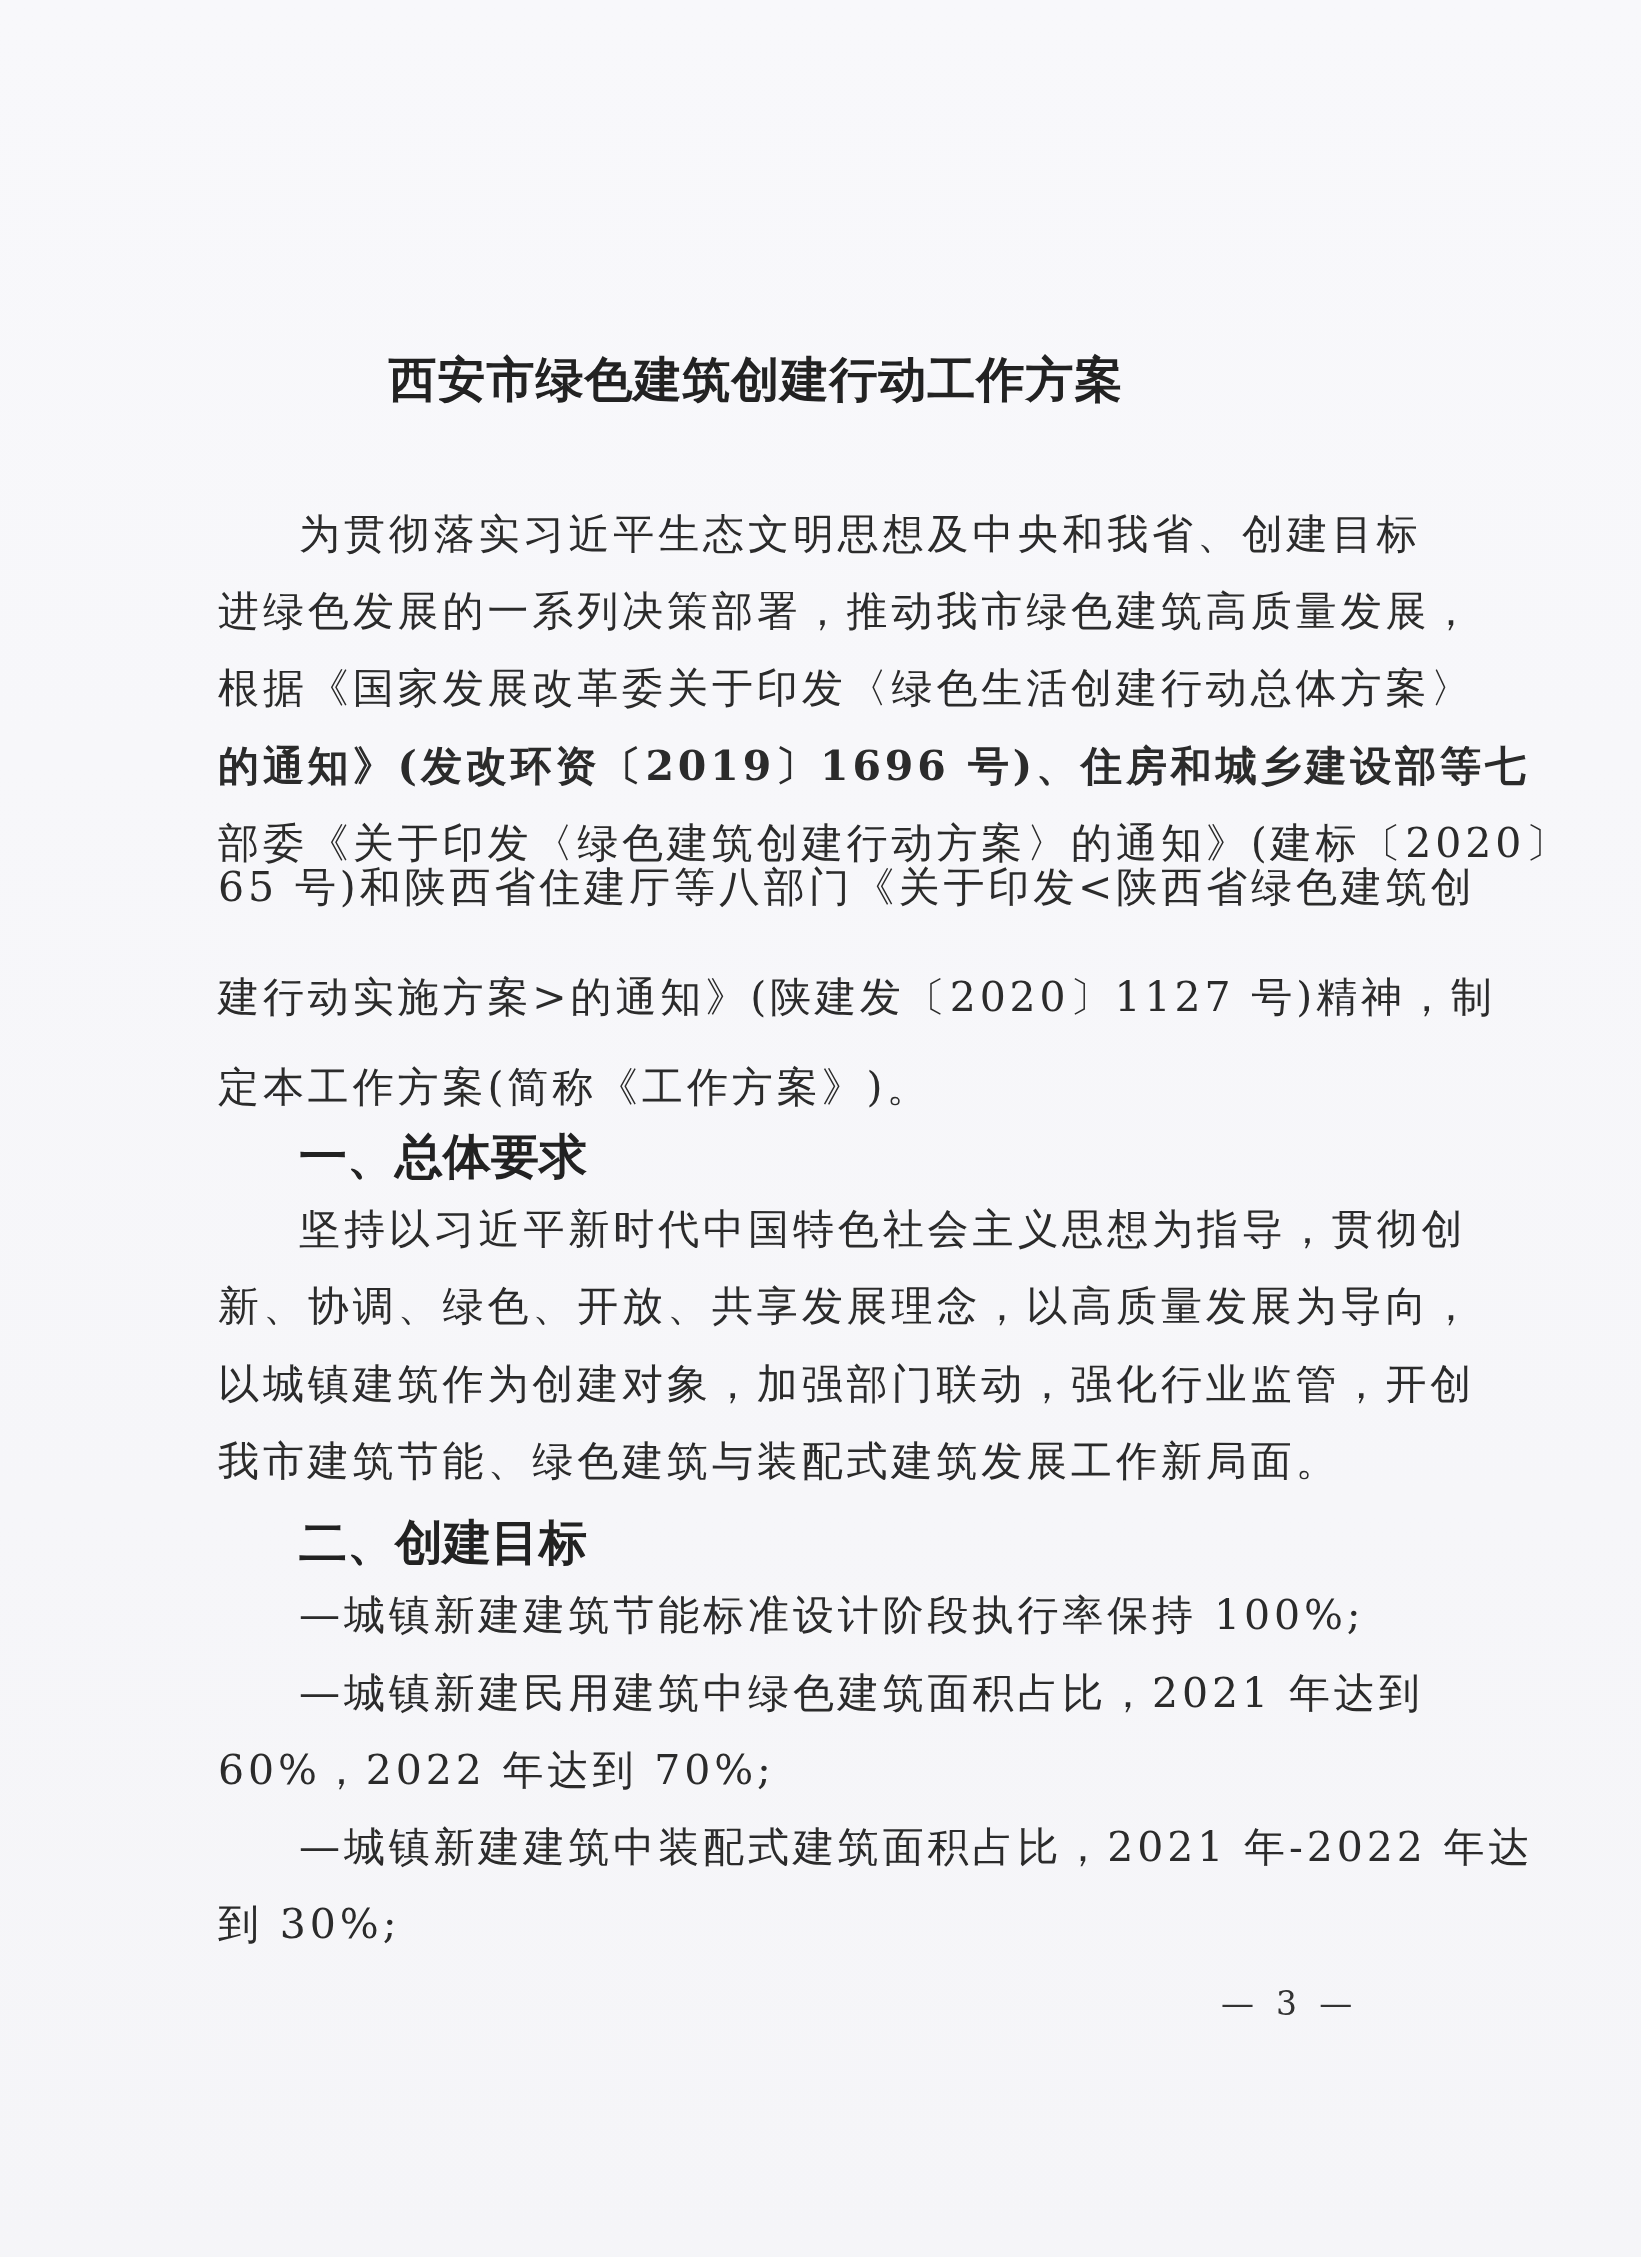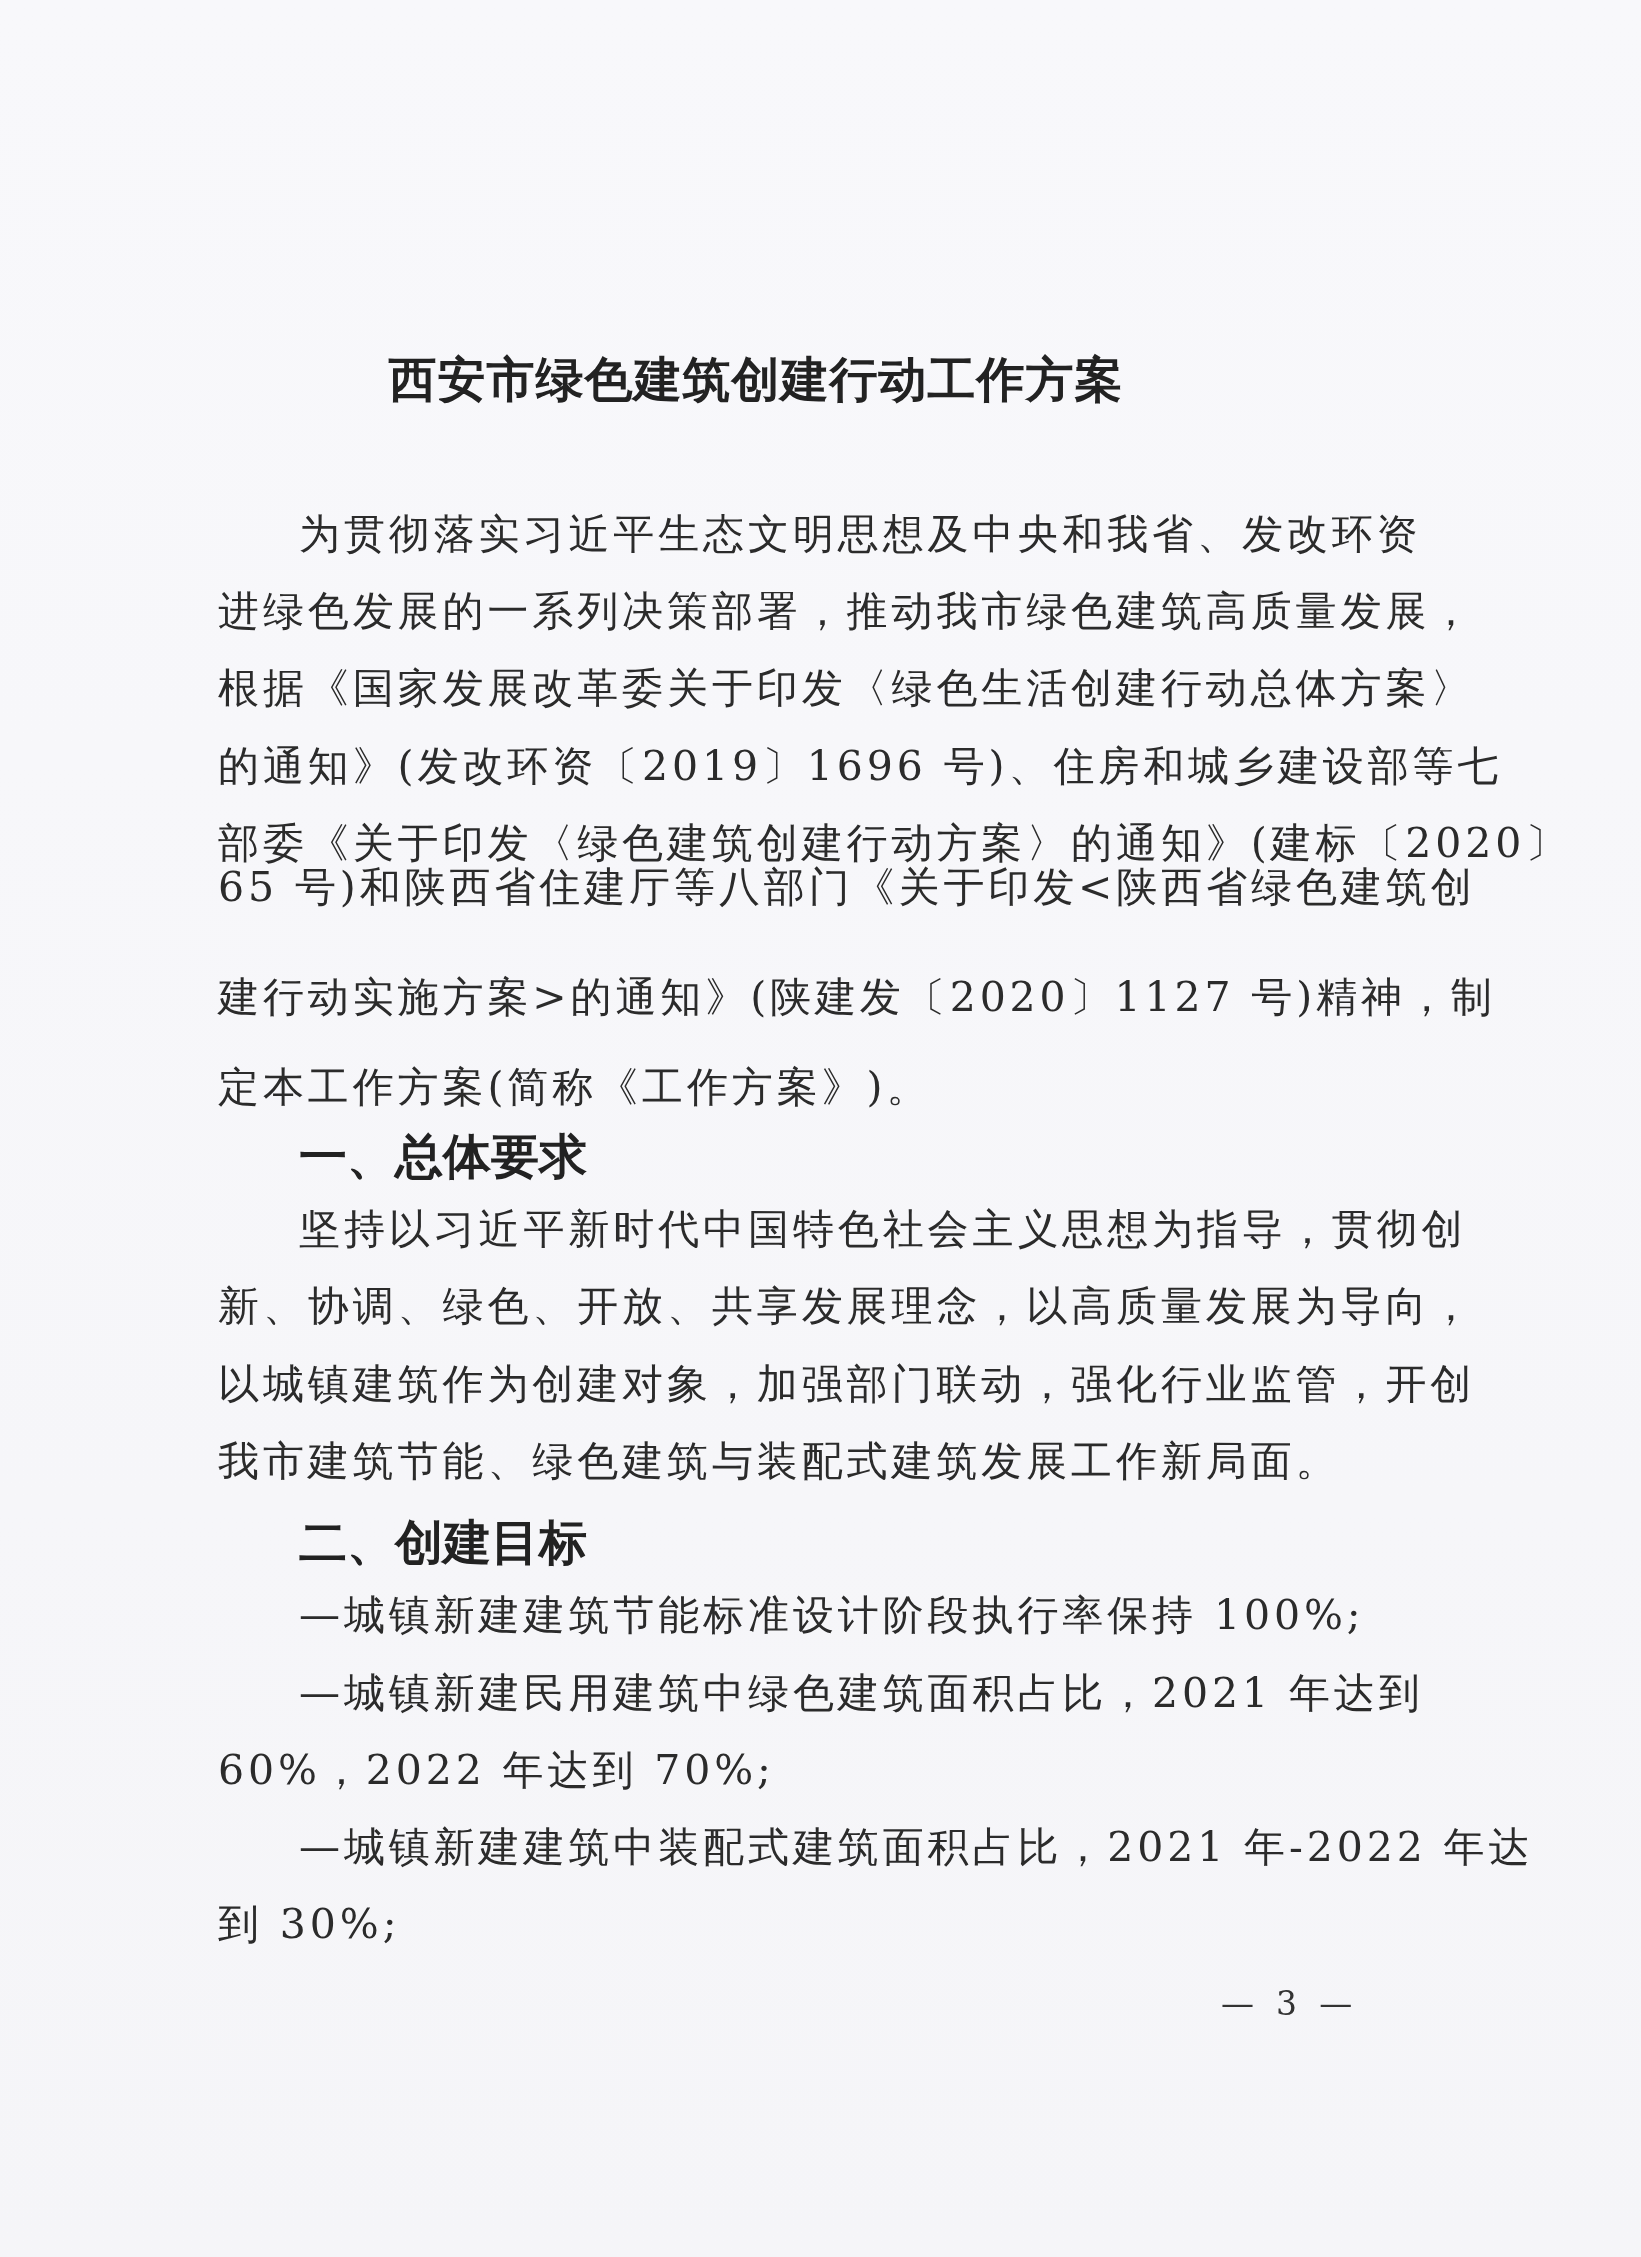--- a/index.html
+++ b/index.html
@@ -61,24 +61,24 @@
       letter-spacing: 5.8px;
     }
   </style>
 </head>
 <body>
 
 <div class="page">
 
   <div class="doc-title">西安市绿色建筑创建行动工作方案</div>
 
-  <div class="line indent" style="top:507px;">为贯彻落实习近平生态文明思想及中央和我省、发改环资</div>
+  <div class="line indent" style="top:507px;">为贯彻落实习近平生态文明思想及中央和我省、创建目标</div>
   <div class="line" style="top:584px;">进绿色发展的一系列决策部署，推动我市绿色建筑高质量发展，</div>
   <div class="line" style="top:661px;">根据《国家发展改革委关于印发〈绿色生活创建行动总体方案〉</div>
-  <div class="line" style="top:739px;">的通知》(发改环资〔2019〕1696 号)、住房和城乡建设部等七</div>
+  <div class="line" style="top:739px;font-weight:bold;">的通知》(发改环资〔2019〕1696 号)、住房和城乡建设部等七</div>
   <div class="line" style="top:816px;">部委《关于印发〈绿色建筑创建行动方案〉的通知》(建标〔2020〕</div>
   <div class="line" style="top:860px;">65 号)和陕西省住建厅等八部门《关于印发&lt;陕西省绿色建筑创</div>
   <div class="line" style="top:970px;">建行动实施方案&gt;的通知》(陕建发〔2020〕1127 号)精神，制</div>
   <div class="line" style="top:1048px;margin-top:12px;">定本工作方案(简称《工作方案》)。</div>
 
   <div class="heading" style="top:1125px;">一、总体要求</div>
 
   <div class="line indent" style="top:1202px;">坚持以习近平新时代中国特色社会主义思想为指导，贯彻创</div>
   <div class="line" style="top:1279px;">新、协调、绿色、开放、共享发展理念，以高质量发展为导向，</div>
   <div class="line" style="top:1357px;">以城镇建筑作为创建对象，加强部门联动，强化行业监管，开创</div>

